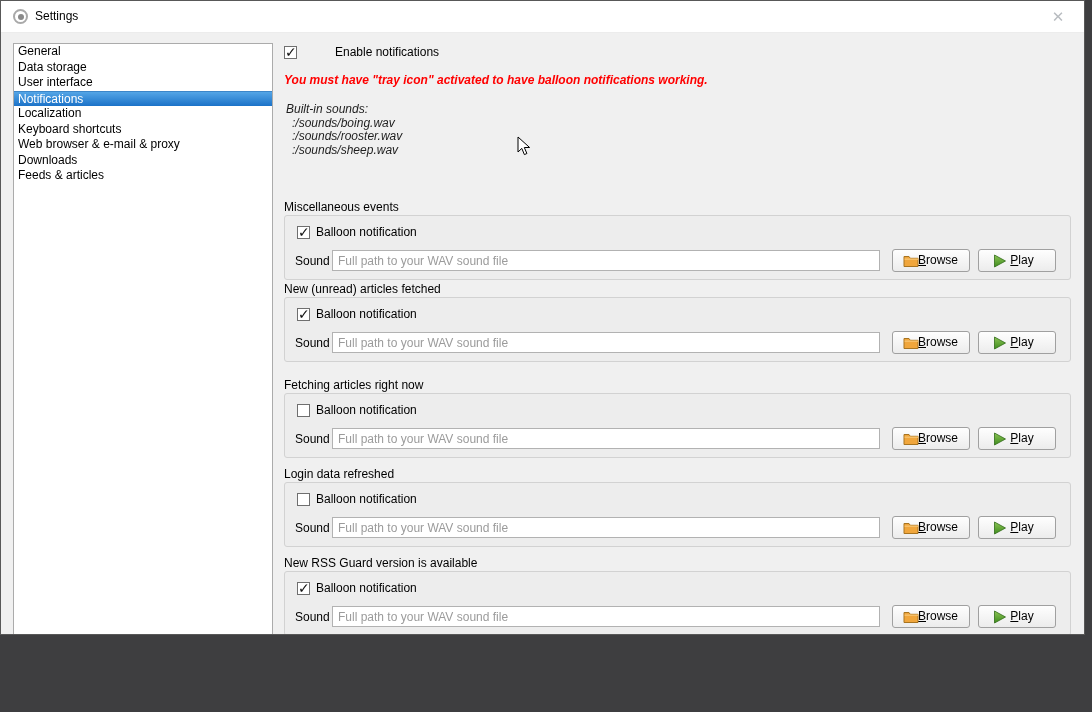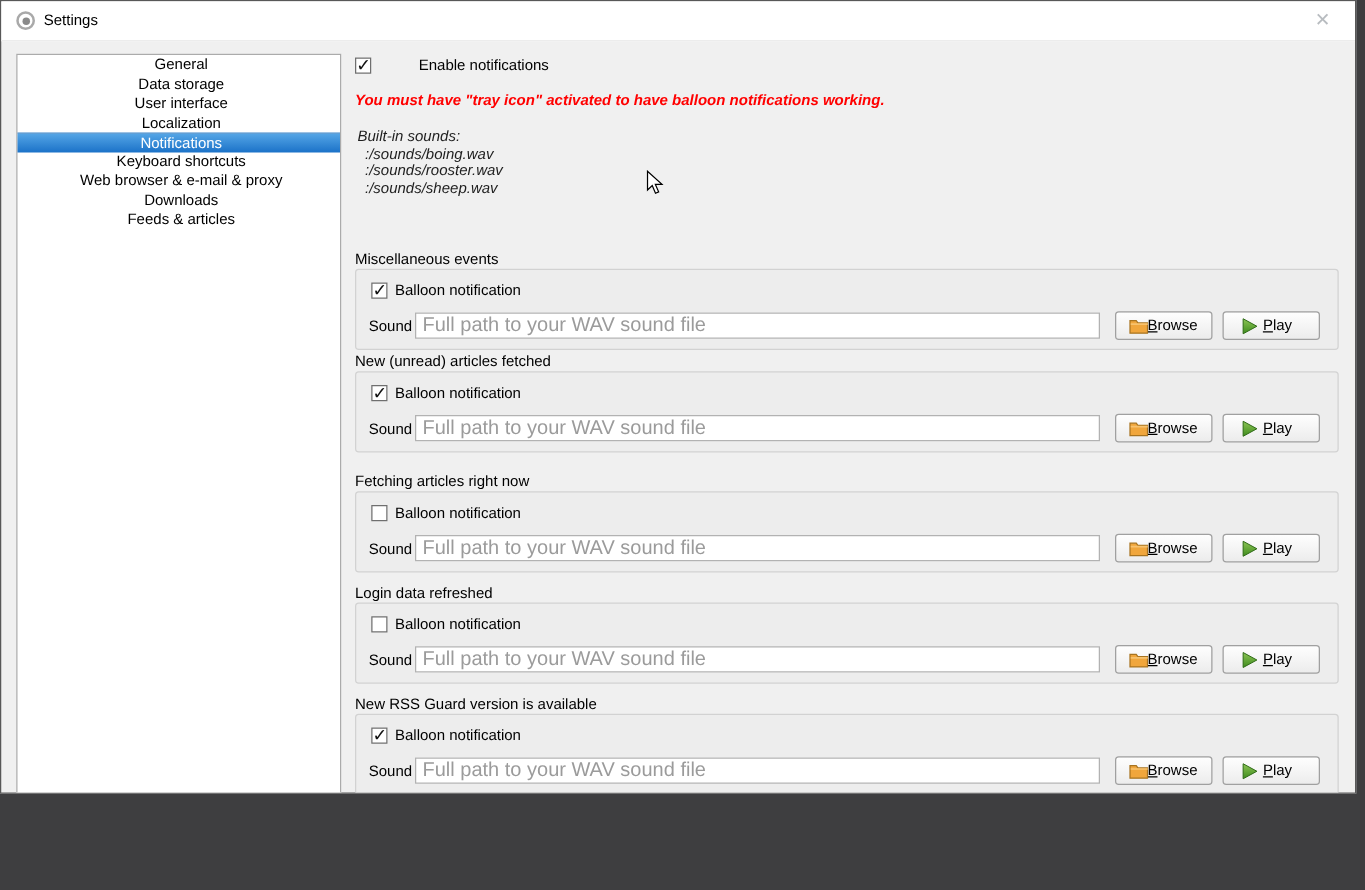--- a/index.html
+++ b/index.html
@@ -10,40 +10,40 @@
   .titlebar{position:absolute;left:0;top:0;width:100%;height:31px;background:#ffffff;border-bottom:1px solid #ececec;}
   .app-icon{position:absolute;left:12px;top:8px;width:15px;height:15px;border-radius:50%;
     border:2px solid #a9a9a9;box-sizing:border-box;}
   .app-icon::after{content:"";position:absolute;left:2.5px;top:2.5px;width:6px;height:6px;border-radius:50%;background:#8a8a8a;}
   .title-text{position:absolute;left:34px;top:0;line-height:31px;color:#000;}
   .close-btn{position:absolute;right:13px;top:5px;width:26px;height:22px;text-align:center;line-height:22px;
     color:#b8bcc0;font-size:15px;cursor:default;}
   
   .sidebar{position:absolute;left:12px;top:42px;width:260px;height:630px;background:#ffffff;
     border:1px solid #ababab;box-sizing:border-box;}
-  .side-item{height:15.5px;line-height:15.5px;padding-left:4px;white-space:nowrap;text-align:center;}
+  .side-item{height:15.5px;line-height:15.5px;padding-left:4px;white-space:nowrap;}
   .side-item.selected{background:linear-gradient(#54a5e6,#1b72c8);color:#ffffff;border-top:1px solid #3c86c9;
     height:14.5px;line-height:14.5px;}
   
   .checkbox{position:absolute;width:13px;height:13px;background:#fff;border:1px solid #6f6f6f;box-sizing:border-box;}
   .checkbox.checked::after{content:"✓";position:absolute;left:0px;top:-3px;font-size:14px;font-weight:bold;color:#111;}
   .enable-box{left:283px;top:45px;}
   .enable-label{position:absolute;left:302px;top:44px;margin-left:32px;}
   .warning{position:absolute;left:283px;top:72px;color:#ff0000;font-weight:bold;font-style:italic;}
   .sounds{position:absolute;left:285px;top:102px;font-style:italic;color:#1e1e1e;line-height:13.5px;}
   .sounds .file{padding-left:6px;}
   .section{position:absolute;left:283px;width:787px;margin-top:22px;}
   .sec-title{height:14px;line-height:14px;}
   .panel{position:absolute;left:0;top:15px;width:787px;height:65px;background:#ededed;
     border:1px solid #d2d2d2;border-radius:3px;box-sizing:border-box;}
   .panel .balloon-box{left:12px;top:10px;}
   .panel .balloon-label{position:absolute;left:31px;top:9px;}
   .panel .sound-label{position:absolute;left:10px;top:38px;}
   .panel .sound-input{position:absolute;left:47px;top:34px;width:548px;height:21px;box-sizing:border-box;
-    border:1px solid #b2b2b2;background:#fff;padding:0 5px;font-family:"Liberation Sans",sans-serif;font-size:16px;color:#000;}
+    border:1px solid #b2b2b2;background:#fff;padding:0 5px;font-family:"Liberation Sans",sans-serif;font-size:12px;color:#000;}
   .panel .sound-input::placeholder{color:#9b9b9b;opacity:1;}
   .btn{position:absolute;height:23px;box-sizing:border-box;border:1px solid #a0a0a0;border-radius:3px;
     background:linear-gradient(#fefefe,#ececec);text-align:center;line-height:21px;color:#000;cursor:default;}
   .btn .mn{text-decoration:underline;}
   .browse-btn{left:607px;top:33px;width:78px;padding-left:14px;}
   .play-btn{left:693px;top:33px;width:78px;padding-left:10px;}
   .btn .ico{position:absolute;top:4px;}
   .browse-btn .ico{left:10px;}
   .play-btn .ico{left:14px;}
   .btn-label-wrap{display:inline-block;}
@@ -62,22 +62,22 @@
   <div class="titlebar">
     <div class="app-icon"></div>
     <div class="title-text">Settings</div>
     <div class="close-btn">✕</div>
   </div>
 
   <div class="sidebar">
     <div class="side-item">General</div>
     <div class="side-item">Data storage</div>
     <div class="side-item">User interface</div>
+    <div class="side-item selected">Notifications</div>
     <div class="side-item">Localization</div>
-    <div class="side-item selected">Notifications</div>
     <div class="side-item">Keyboard shortcuts</div>
     <div class="side-item">Web browser &amp; e-mail &amp; proxy</div>
     <div class="side-item">Downloads</div>
     <div class="side-item">Feeds &amp; articles</div>
   </div>
 
   <div class="checkbox enable-box checked"></div>
   <div class="enable-label">Enable notifications</div>
 
   <div class="warning">You must have "tray icon" activated to have balloon notifications working.</div>

